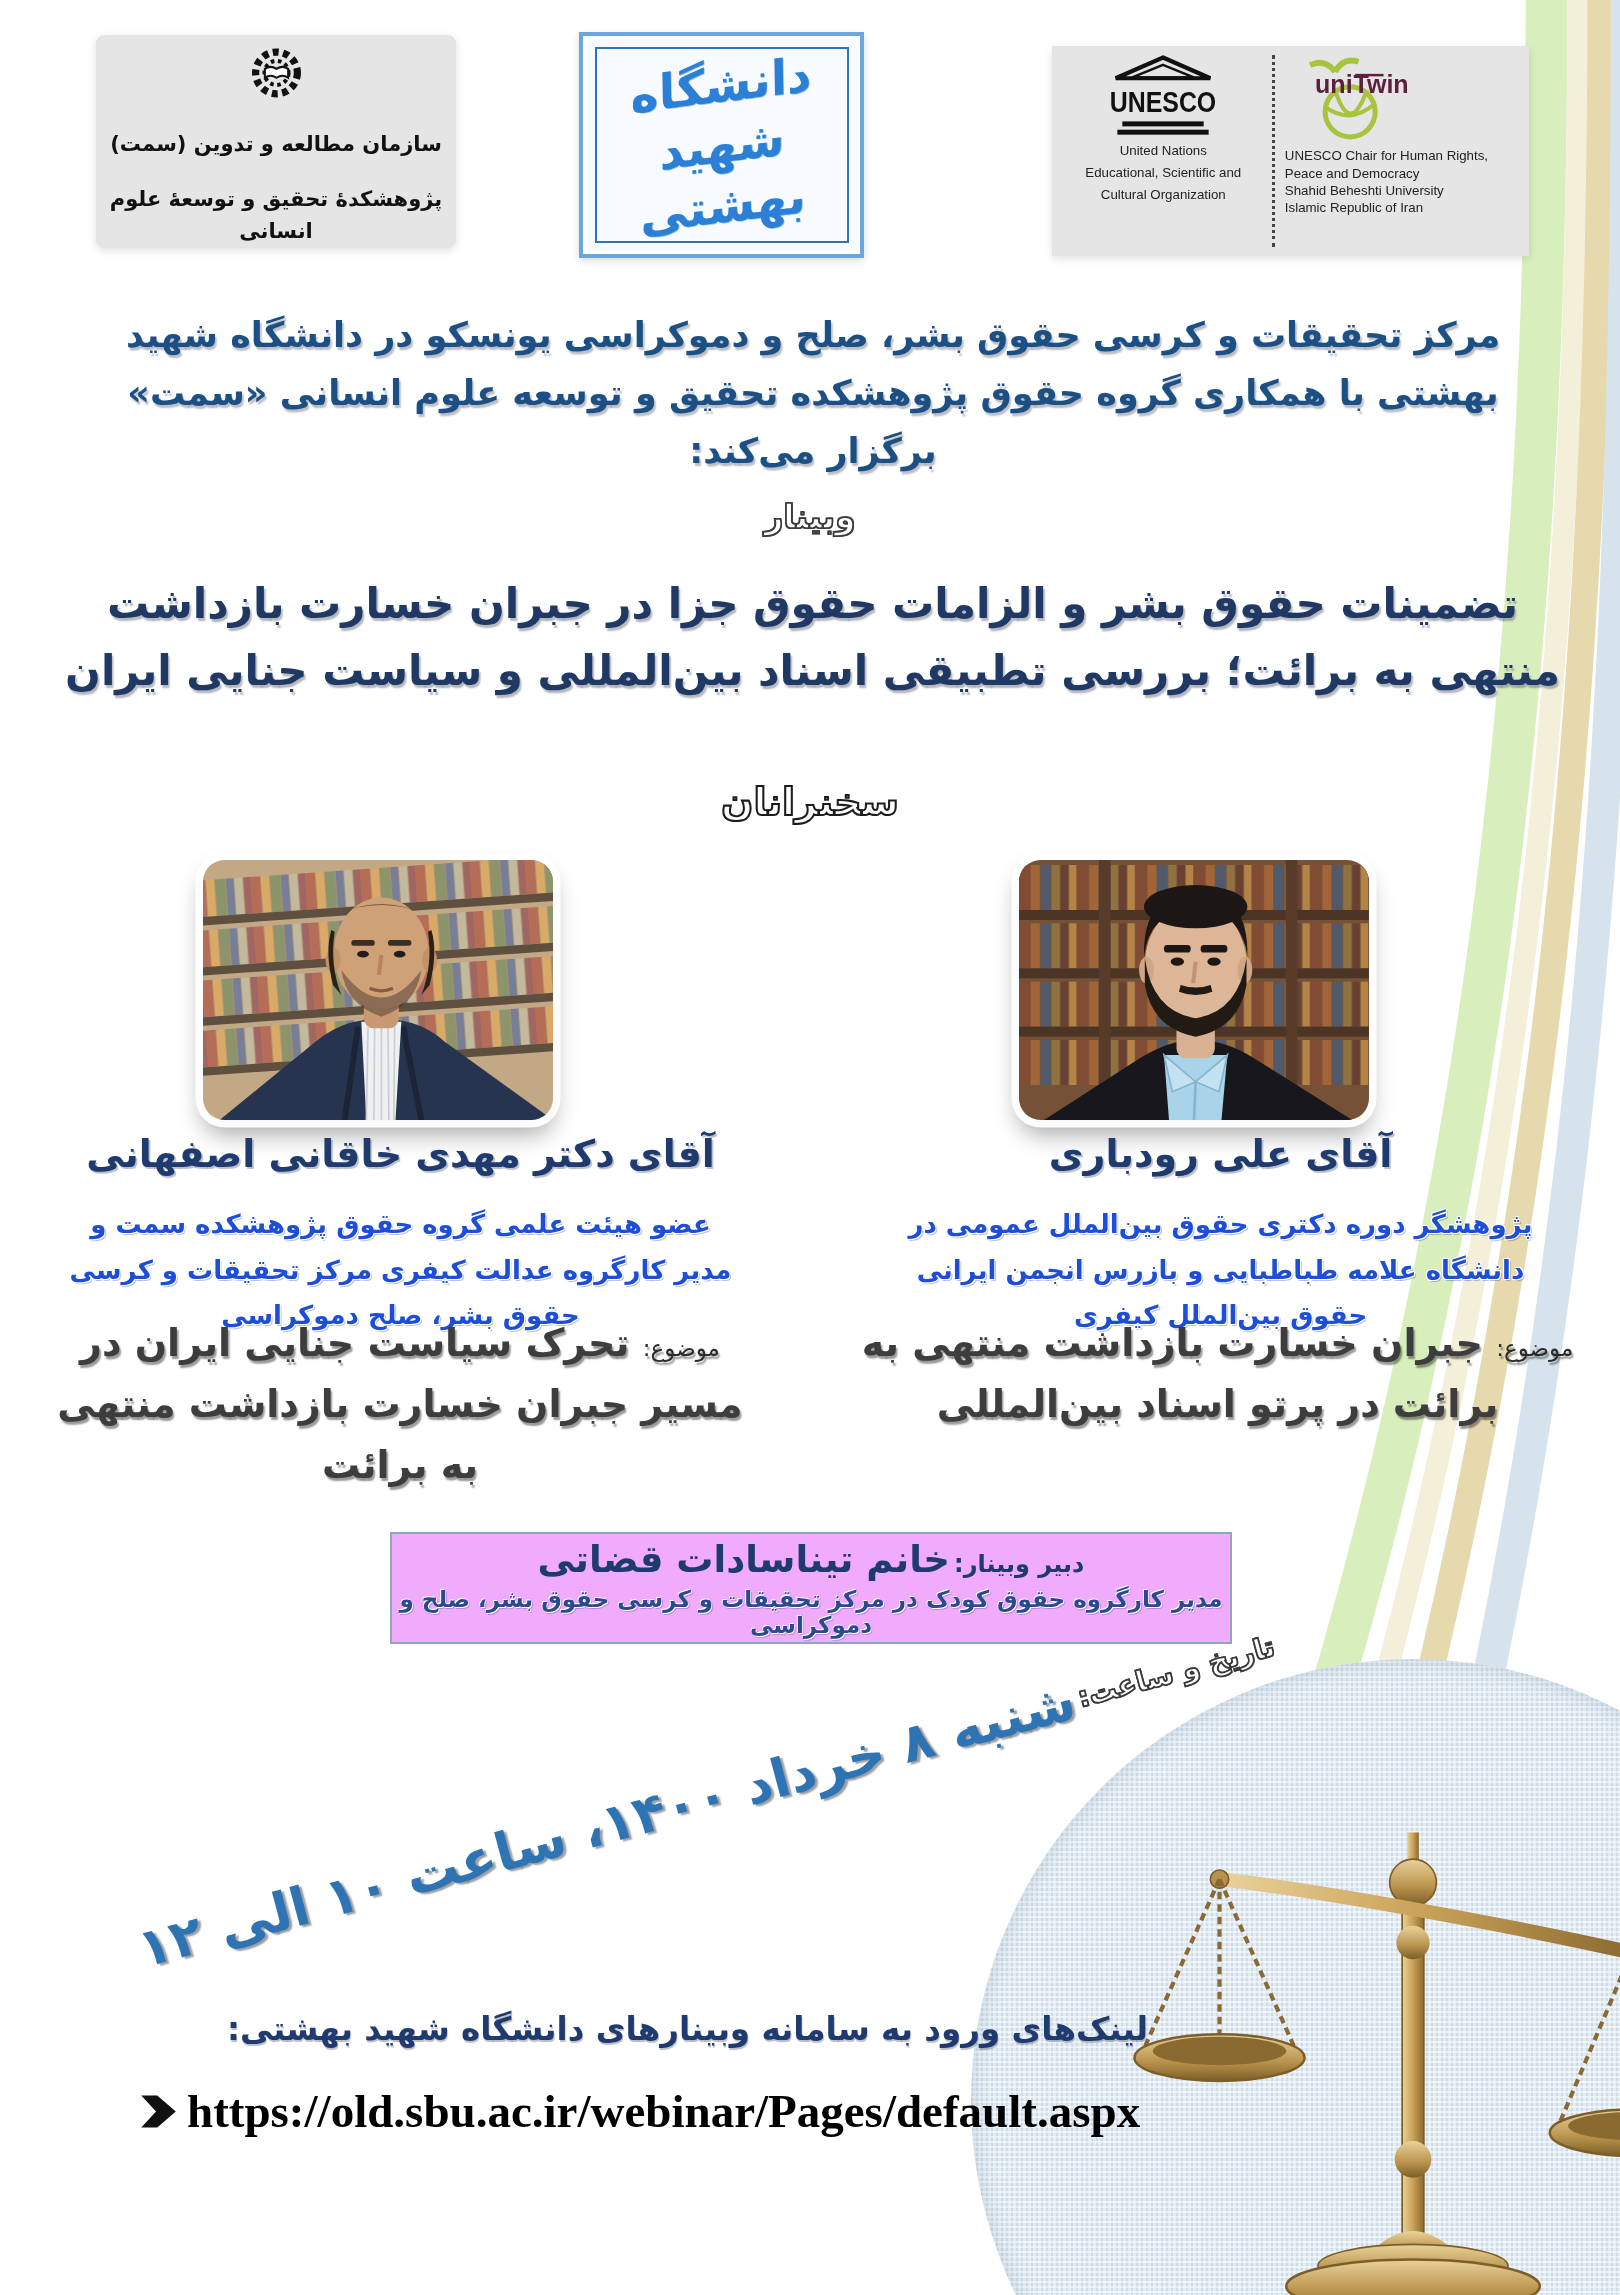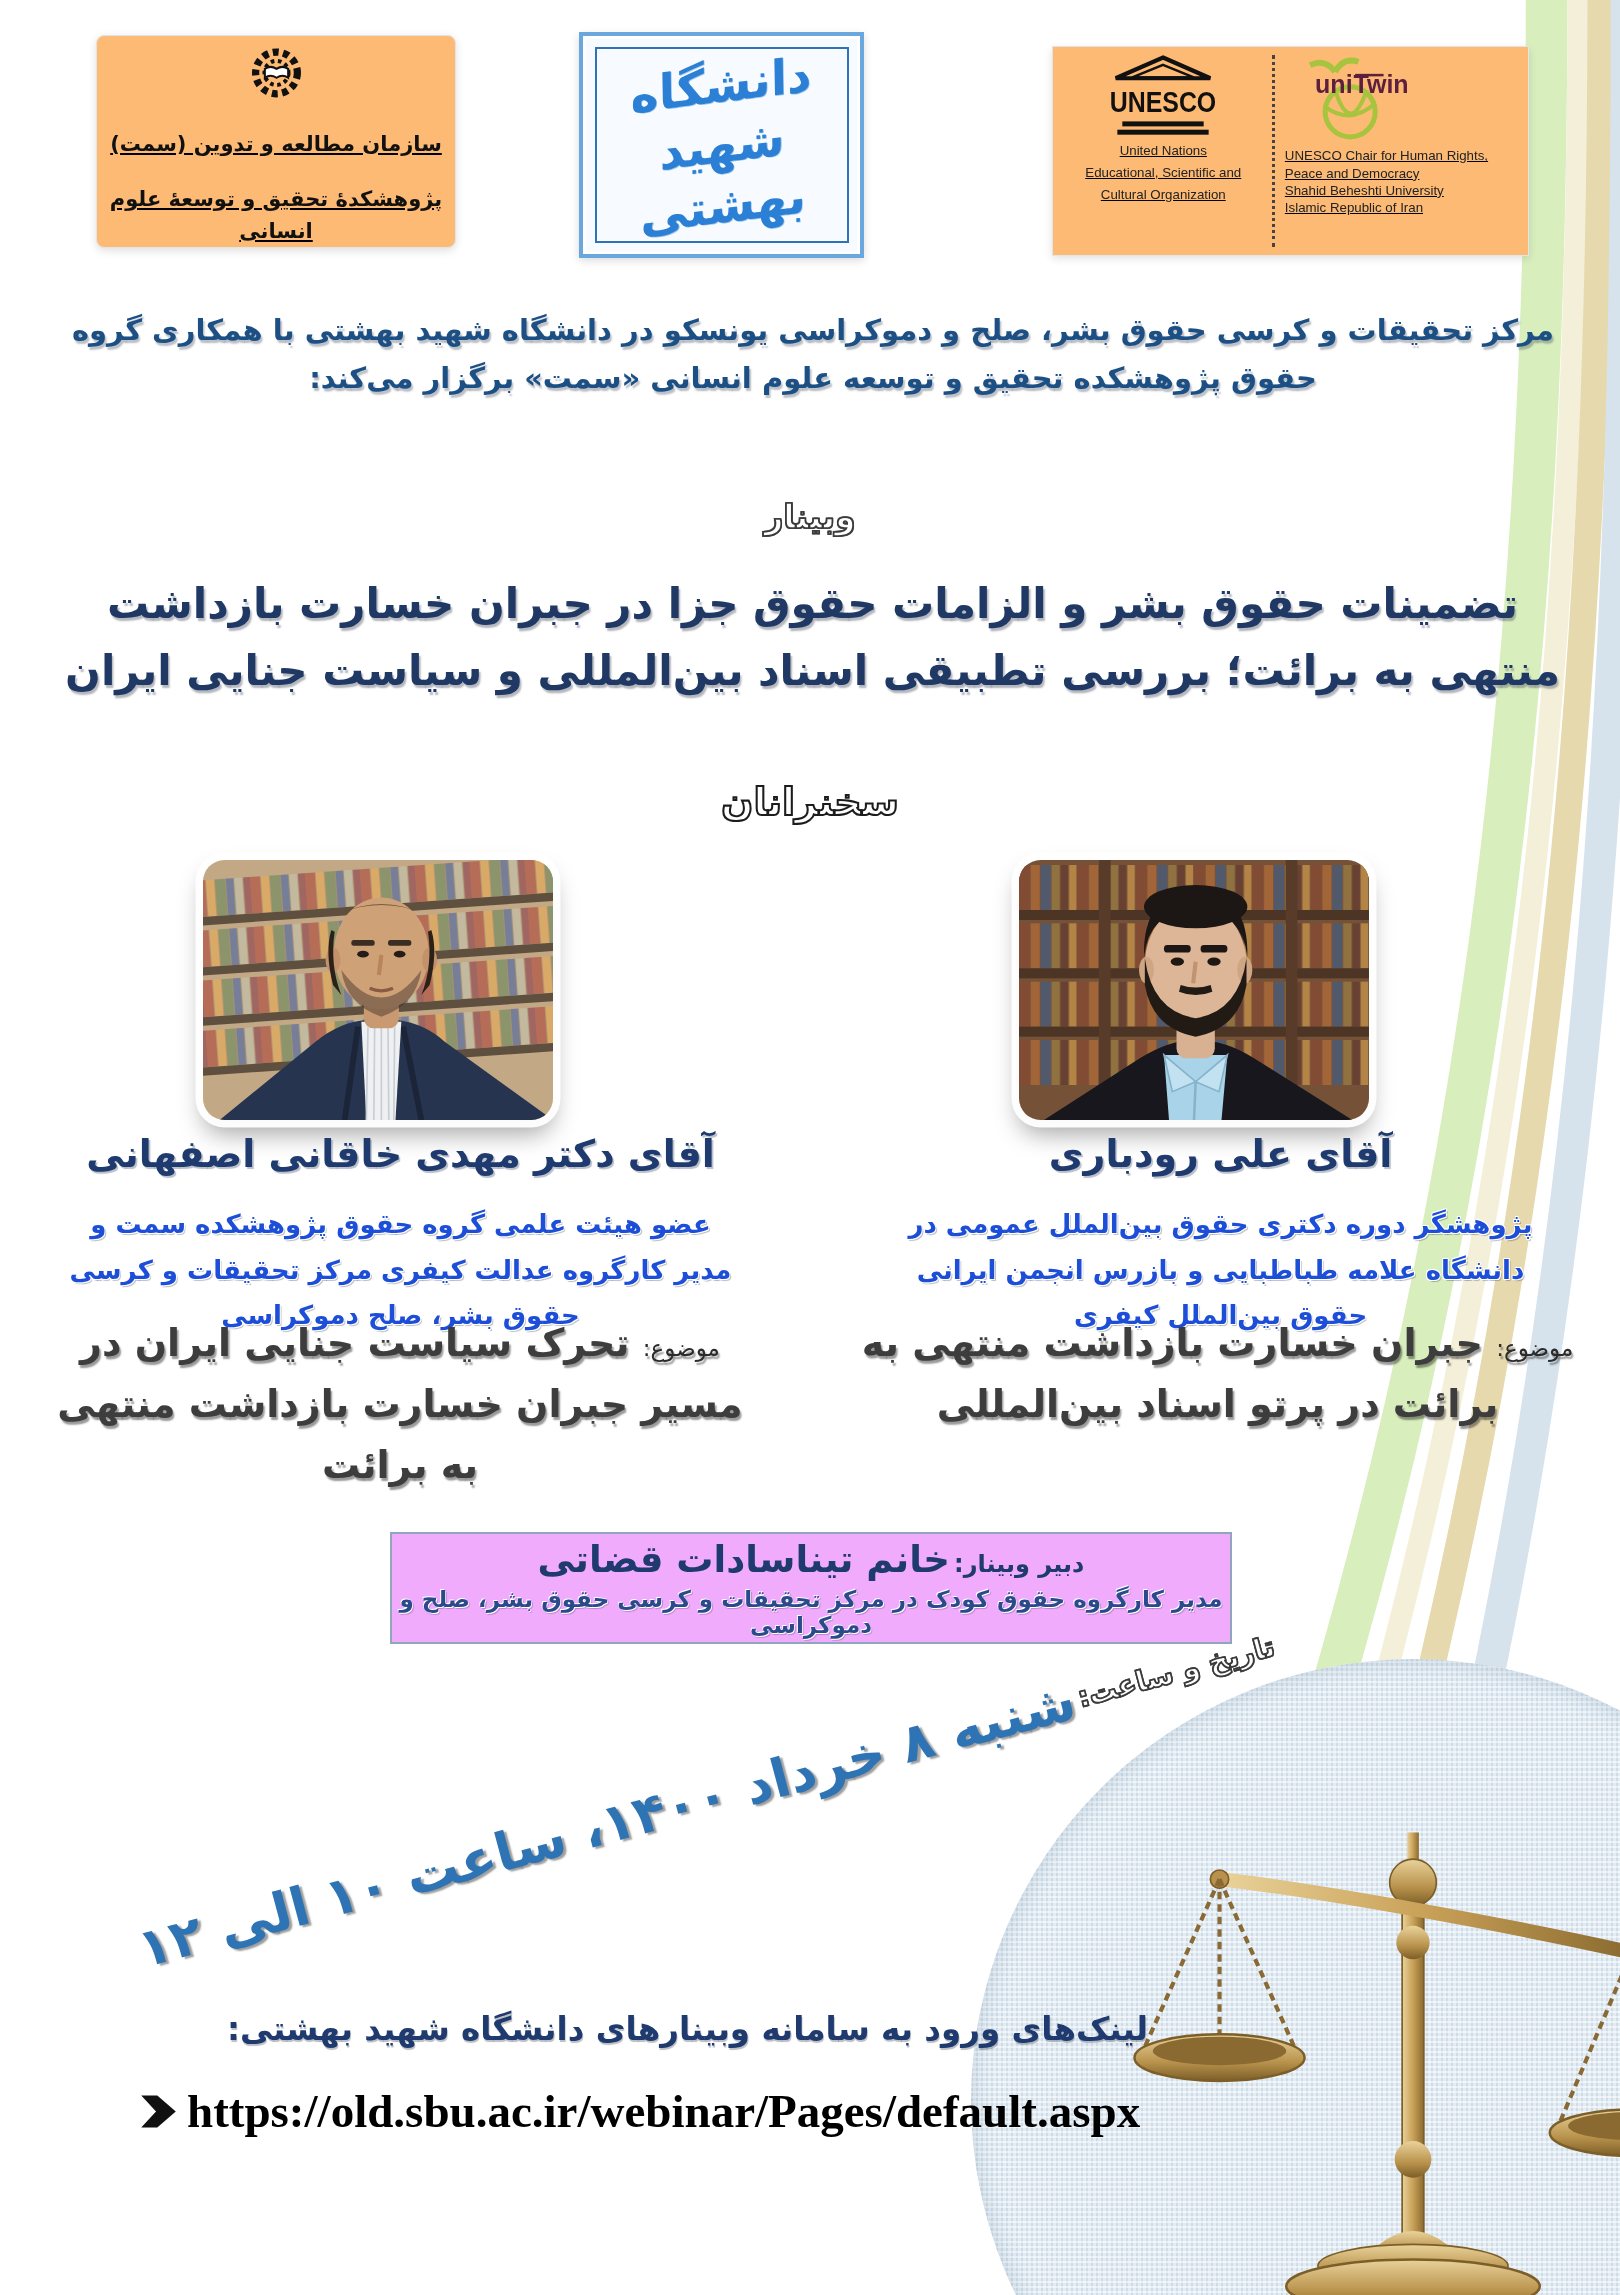--- a/index.html
+++ b/index.html
@@ -9,35 +9,35 @@
     font-family:"DejaVu Sans",sans-serif;
   }
   .abs{position:absolute;}
   .rtl{direction:rtl; unicode-bidi:embed;}
   .center{text-align:center;}
 
   
   .stripes{left:0; top:0; z-index:1; pointer-events:none;}
 
   
-  .logo-card{background:#fdba74; border:0.8px solid #e4e4e4; box-shadow:0 2.5px 8.3px rgba(0,0,0,.12); z-index:6;text-decoration:underline;}
+  .logo-card{background:#e5e5e5; border:0.8px solid #e4e4e4; box-shadow:0 2.5px 8.3px rgba(0,0,0,.12); z-index:6;}
   .samt-card{left:96px; top:35px; width:360px; height:213px; border-radius:8.3px; display:flex; flex-direction:column; align-items:center; padding-top:8.3px; box-sizing:border-box;gap:24px;}
   .samt-text{font-weight:bold; font-size:21px; color:#111; line-height:1.5; text-align:center;}
   .sbu-card{left:579px; top:32px; width:277px; height:218px; border:4.2px solid #6aa7dd; box-shadow:0 0 0 2.5px #fff inset, 0 2.5px 8.3px rgba(0,0,0,.15); background:#f7fbff; z-index:6; display:flex; align-items:center; justify-content:center;}
   .sbu-inner{width:250px; height:192px; border:2.5px solid #2e74b5; display:flex; align-items:center; justify-content:center; overflow:hidden;}
   .sbu-callig{color:#2b7fd4; font-weight:bold; font-size:48px; line-height:1.25; text-align:center; transform:rotate(-7deg) skewX(-6deg); text-shadow:0.8px 0.8px 0 #9cc6ec;}
   .unesco-card{left:1052px; top:46px; width:477px; height:210px; display:flex; align-items:stretch; padding:8.3px 11.7px; box-sizing:border-box;}
   .unesco-half{width:46%; display:flex; flex-direction:column; align-items:center; justify-content:flex-start;}
   .unesco-caption{font-family:"Liberation Sans",sans-serif; font-size:13.3px; color:#222; line-height:1.25; text-align:right; margin-top:5px;}
   .dotted-divider{width:0; border-left:3.3px dotted #444; margin:0 10px;}
   .unitwin-half{width:54%; display:flex; flex-direction:column; align-items:flex-start;}
   .unitwin-caption{font-family:"Liberation Sans",sans-serif; font-size:13.3px; color:#222; line-height:1.3; text-align:left;}
 
   
-  .intro{left:67px; top:307px; width:1492px; font-size:29px; font-weight:bold; color:#1c5084;
+  .intro{left:67px; top:307px; width:1492px; font-size:35px; font-weight:bold; color:#1c5084;
          line-height:1.65; z-index:5; text-shadow:1.7px 2.5px 1.7px rgba(60,70,90,.35);}
   .outlined{color:#ffffff; -webkit-text-stroke:1.7px #3a3a3a;
             text-shadow:0.8px 0.8px 0 #555, -0.8px 0.8px 0 #555, 0.8px -0.8px 0 #555, -0.8px -0.8px 0 #555;}
   .webinar-label{left:0; top:497px; width:1620px; font-size:33px; font-weight:bold; z-index:5;}
   .title{left:50px; top:570px; width:1525px; font-size:42px; font-weight:bold; color:#1f3864;
          line-height:1.6; z-index:5; text-shadow:1.7px 2.5px 1.7px rgba(90,95,110,.45);}
   .speakers-heading{left:0; top:780px; width:1620px; font-size:38px; font-weight:bold; z-index:5;
             -webkit-text-stroke:2.1px #1c1c1c; color:#fff;}
 
   

